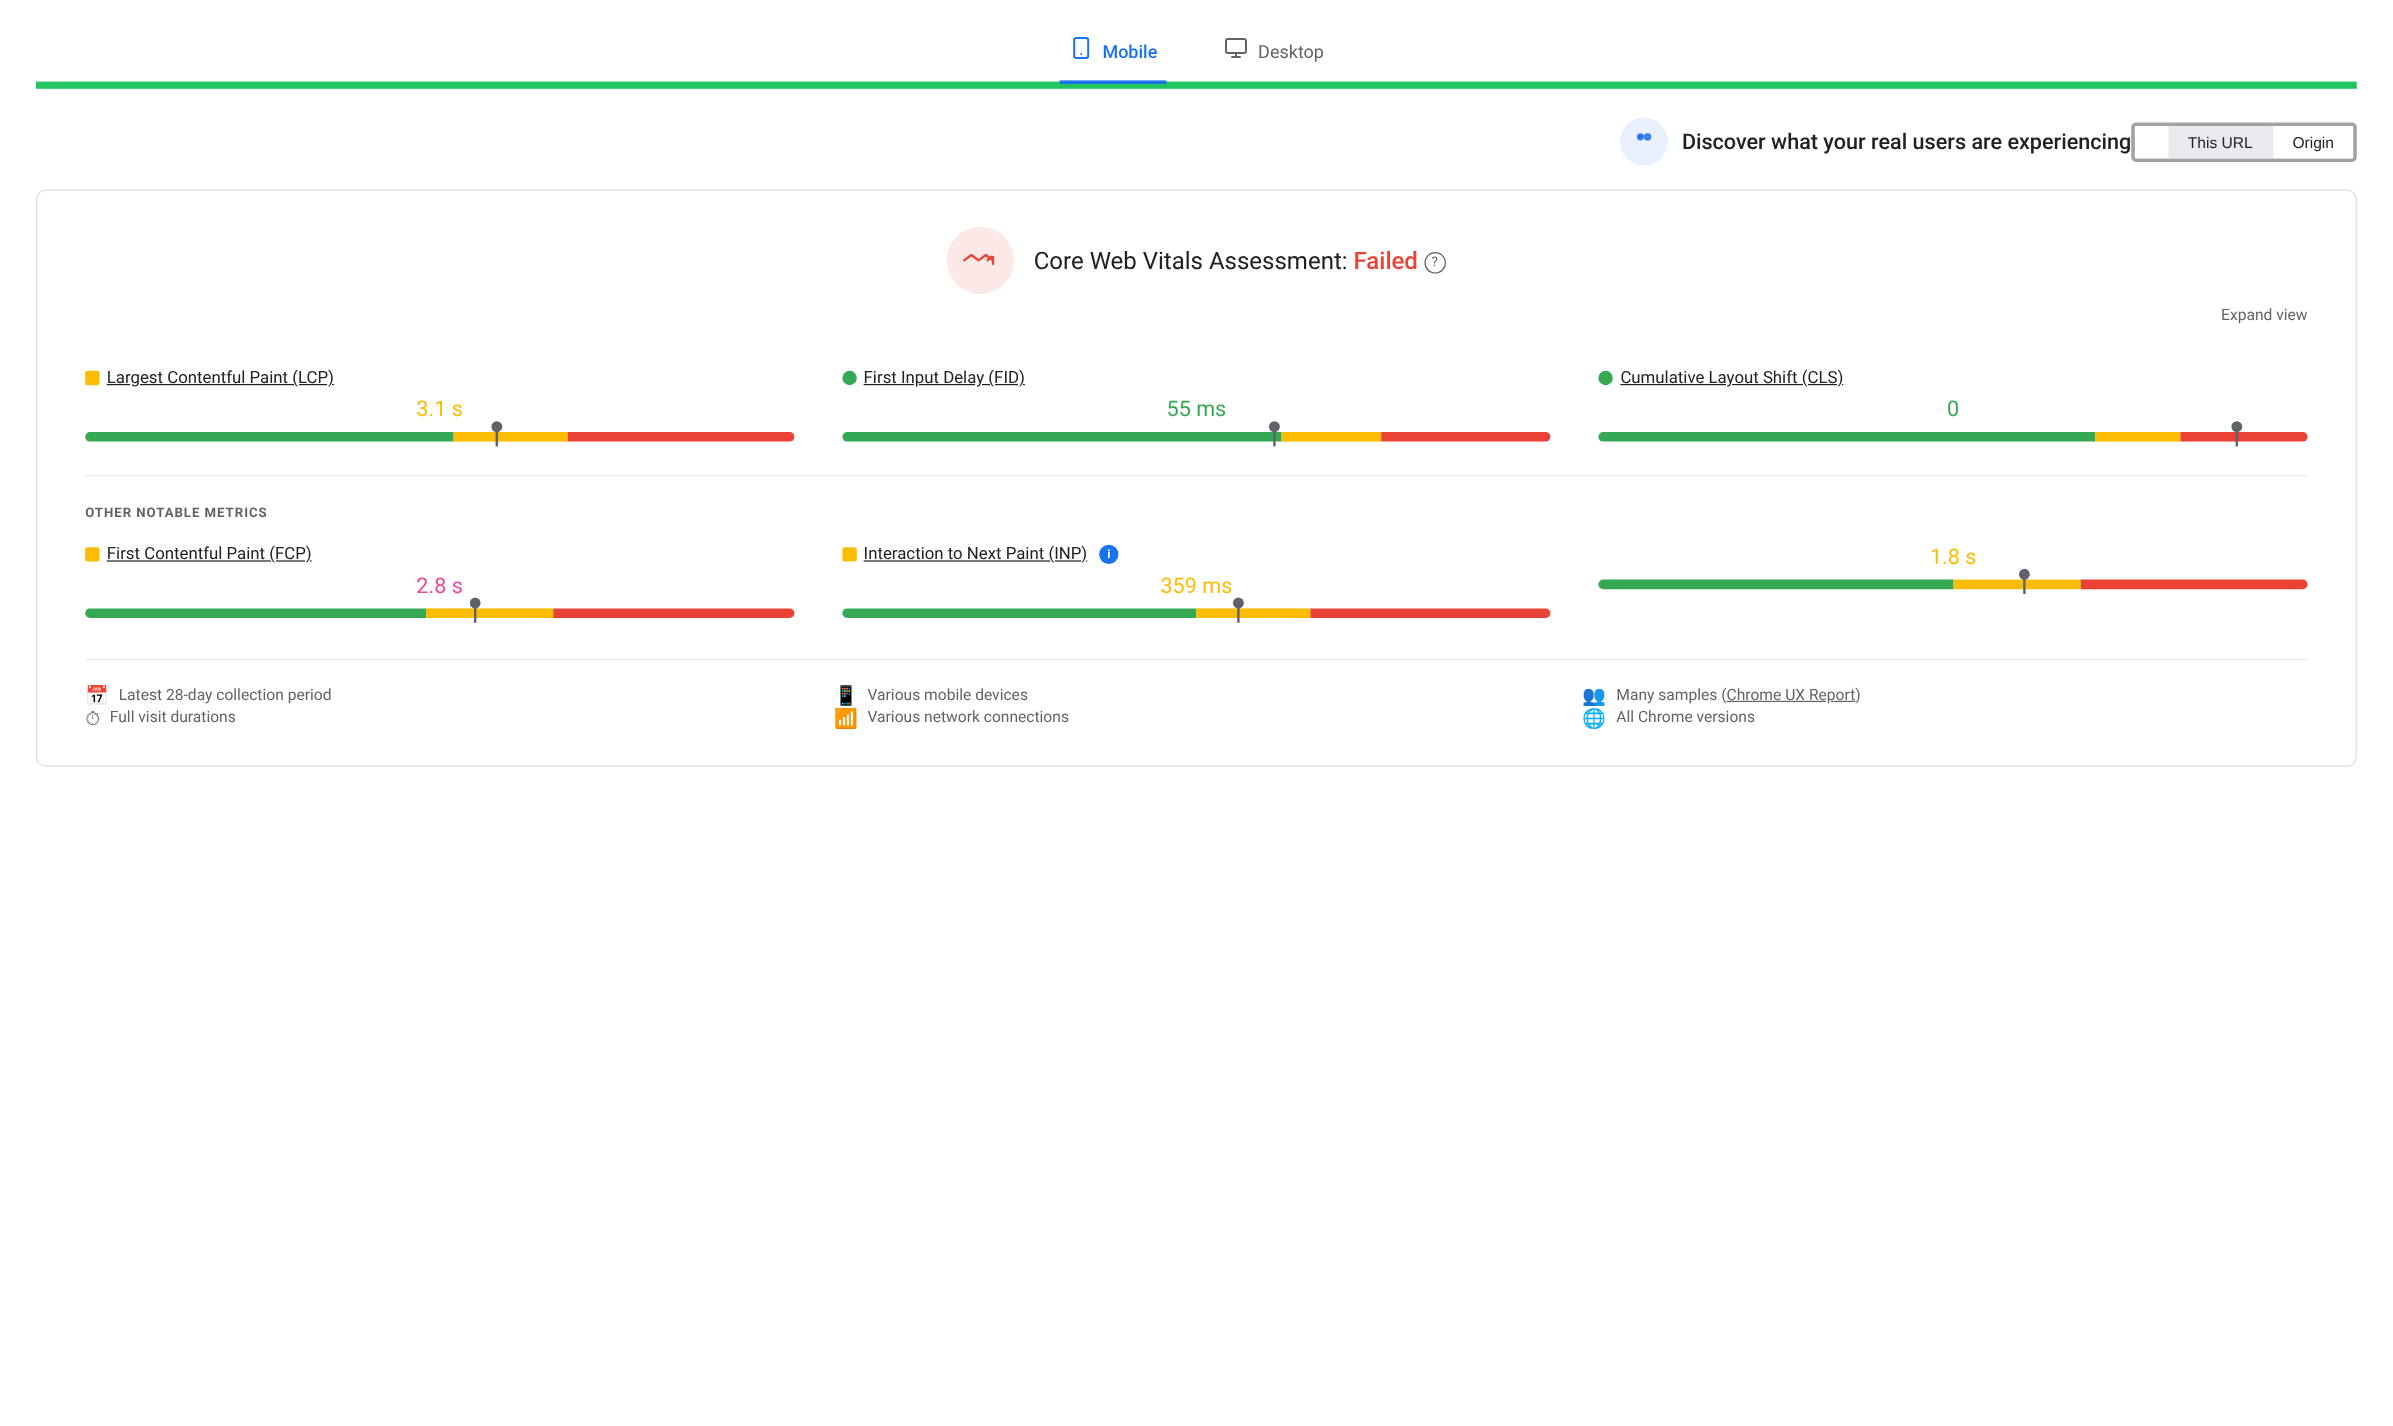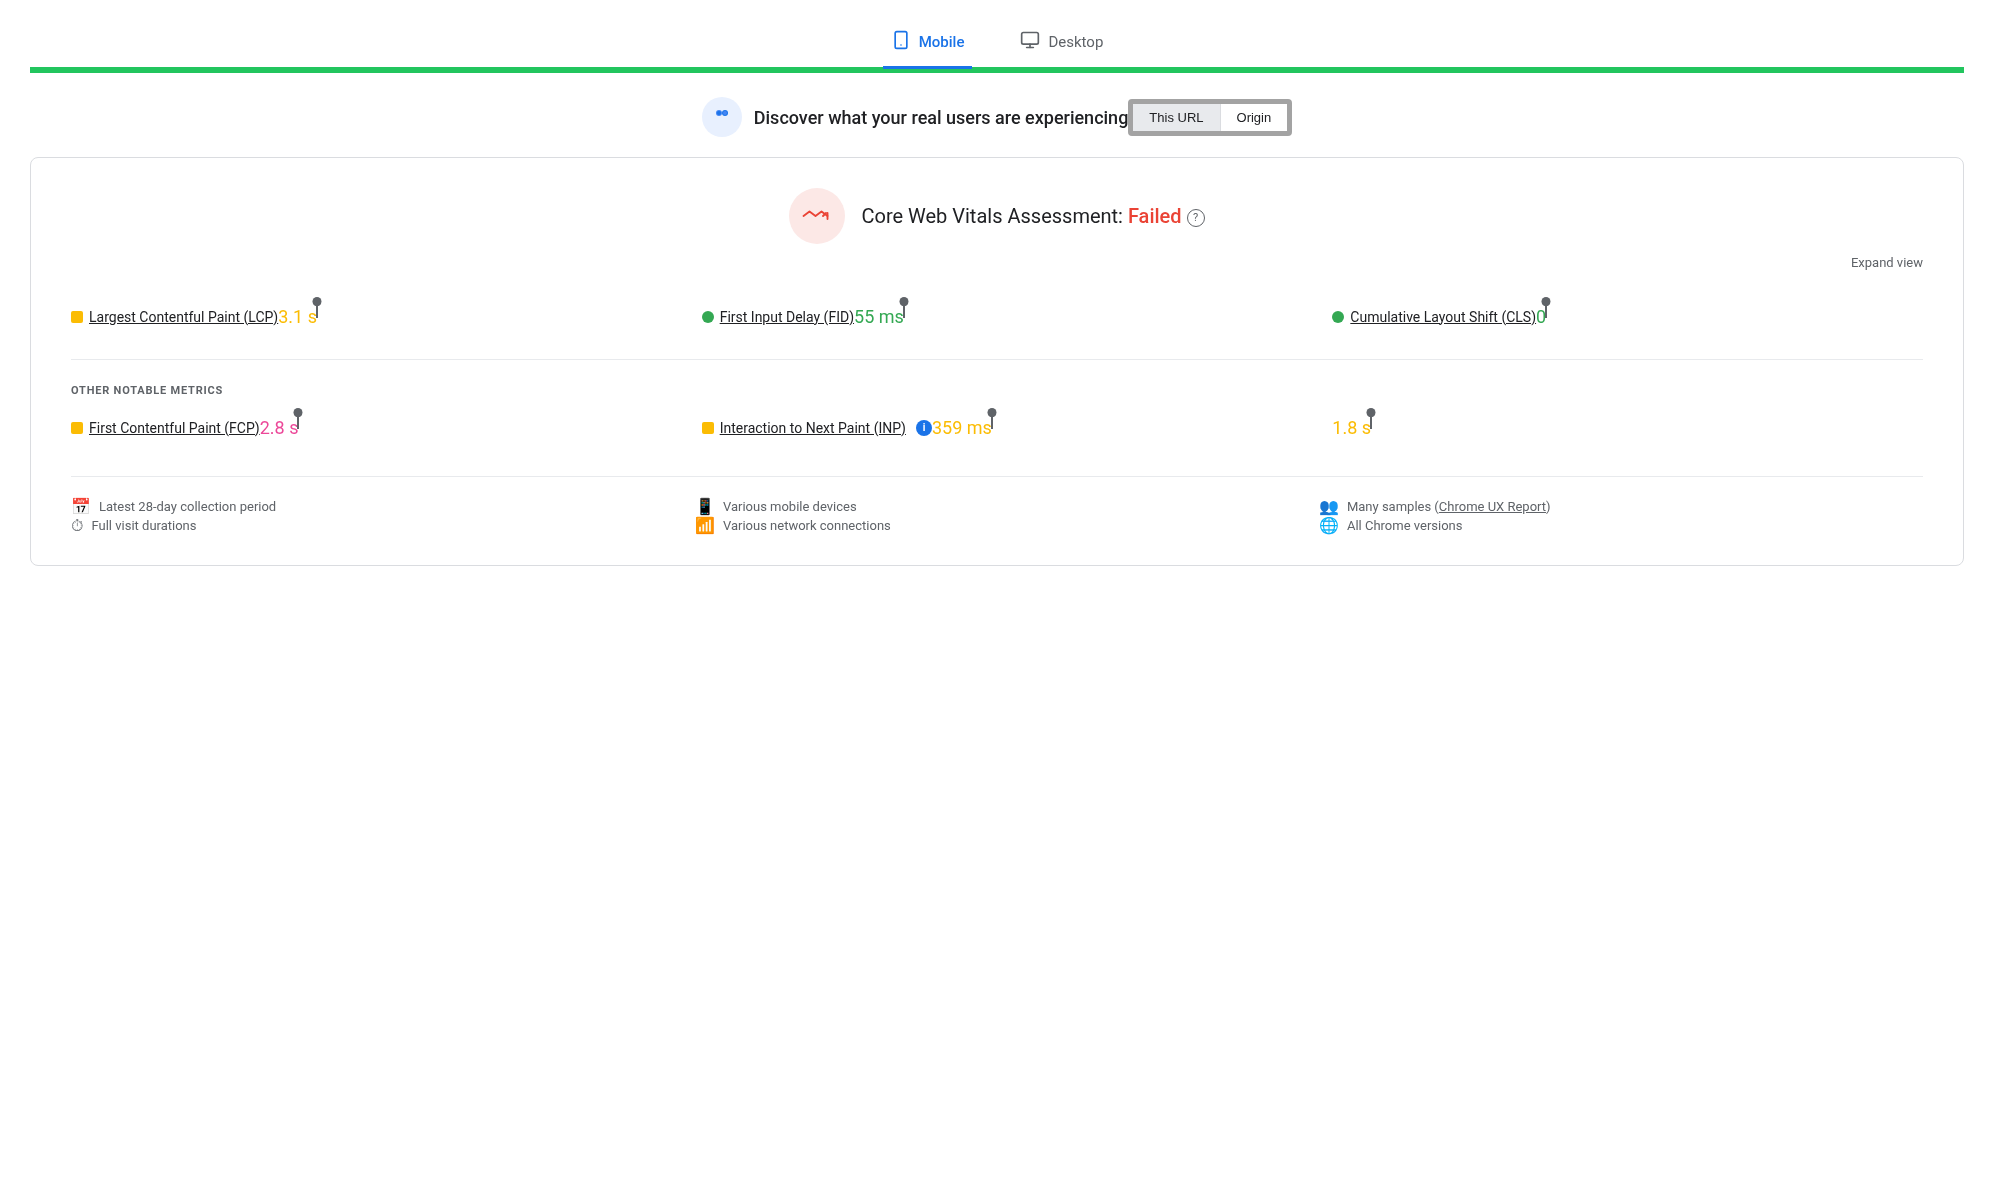--- a/index.html
+++ b/index.html
@@ -38,21 +38,21 @@
       font-weight: 500;
     }
     .tab-icon {
       font-size: 18px;
     }
 
     
     .discover-header {
       display: flex;
       align-items: center;
-      justify-content: center;
+      justify-content: flex-end;
       margin-bottom: 20px;
     }
     .discover-left {
       display: flex;
       align-items: center;
       gap: 12px;
     }
     .discover-icon {
       width: 40px;
       height: 40px;
@@ -63,23 +63,24 @@
       justify-content: center;
       font-size: 20px;
     }
     .discover-title {
       font-size: 18px;
       font-weight: 500;
       color: #202124;
     }
     .url-toggle {
       display: flex;
-      border: 5px solid #a3a3a3;
+      border: 3px solid #a3a3a3;
       border-radius: 4px;
       overflow: hidden;
+      padding-left: 28px;
     }
     .url-toggle button {
       padding: 6px 16px;
       border: none;
       background: #fff;
       cursor: pointer;
       font-size: 13px;
       color: #202124;
     }
     .url-toggle button.active {
@@ -149,20 +150,21 @@
 
     
     .metrics-grid {
       display: grid;
       grid-template-columns: 1fr 1fr 1fr;
       gap: 20px 40px;
     }
 
     .metric-item {
       display: flex;
+      flex-direction: column;
     }
     .metric-label {
       display: flex;
       align-items: center;
       gap: 6px;
       font-size: 14px;
       margin-bottom: 8px;
     }
     .metric-label a {
       color: #202124;

